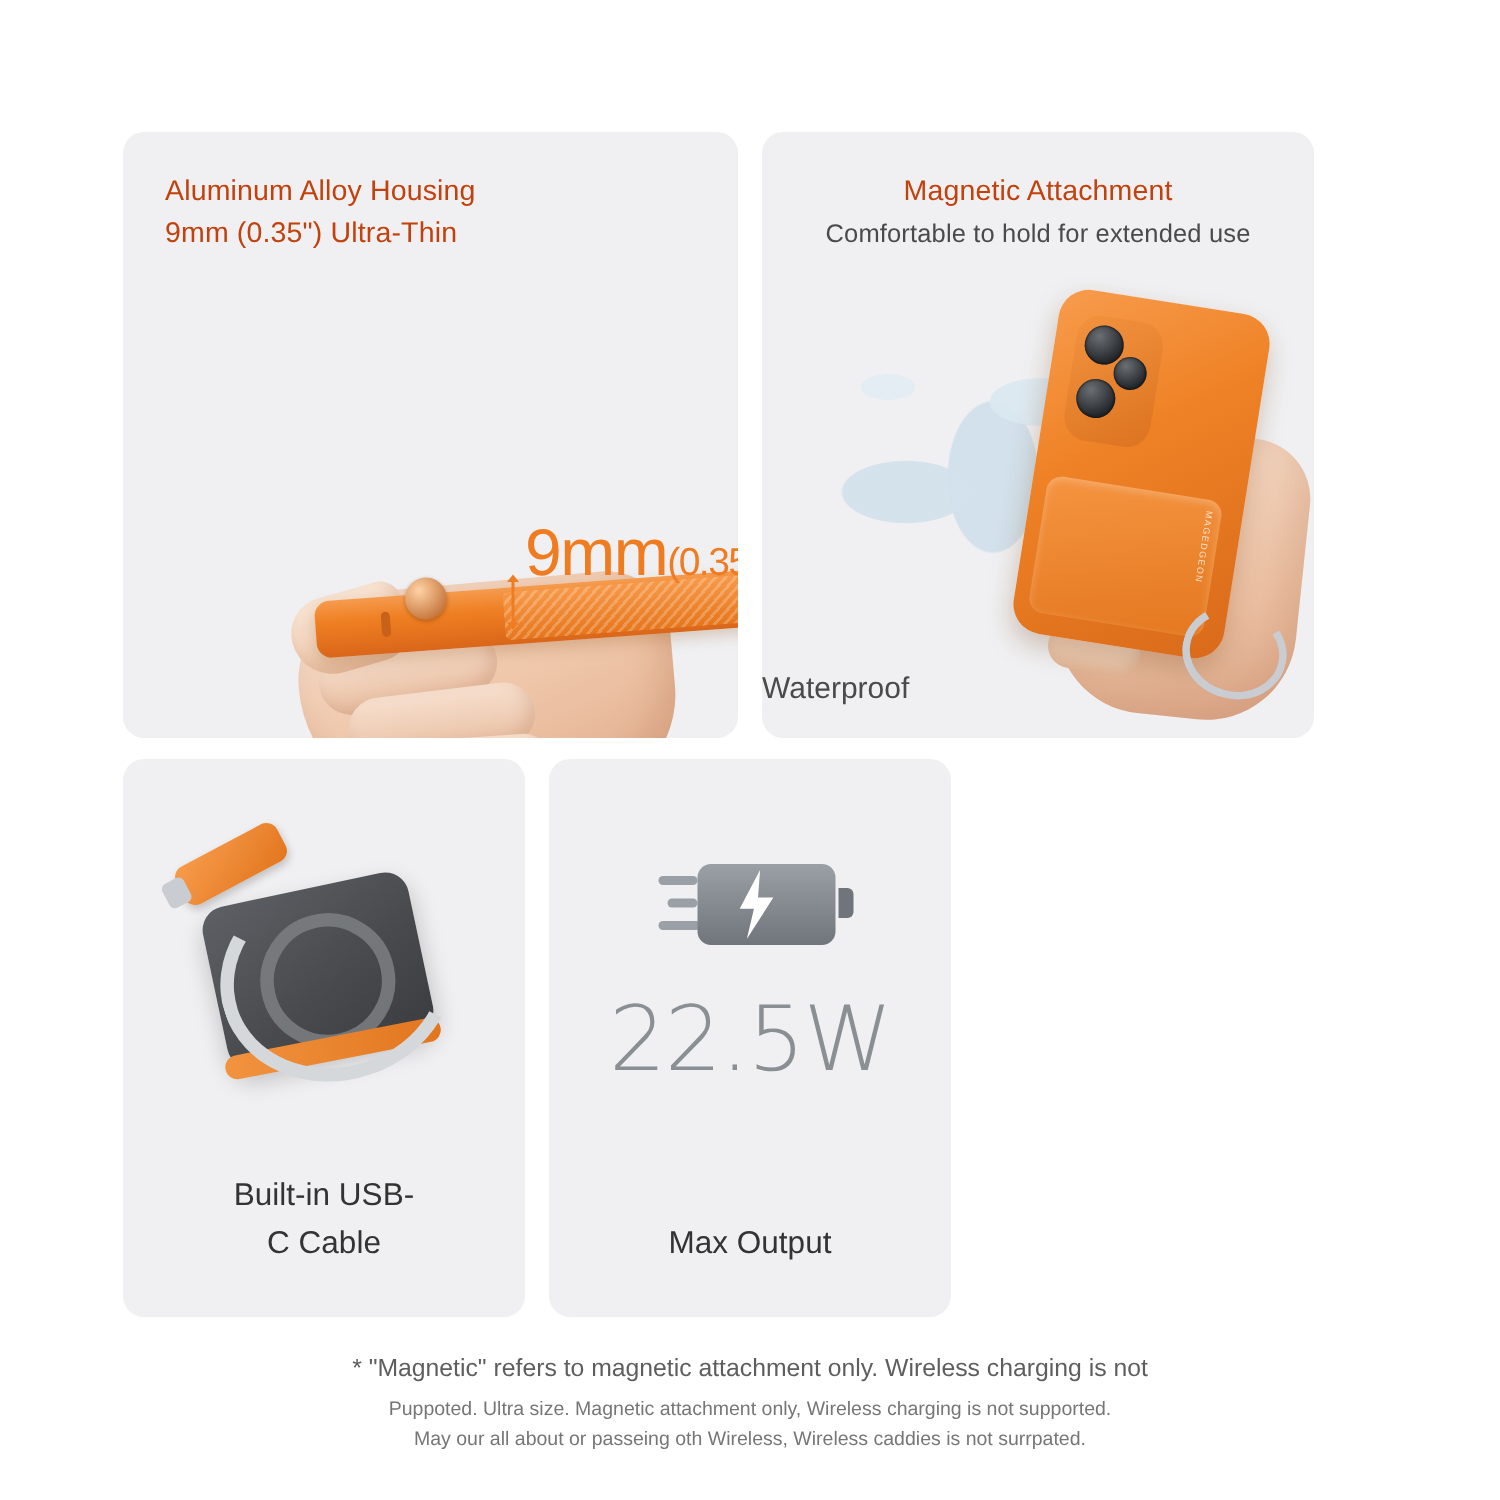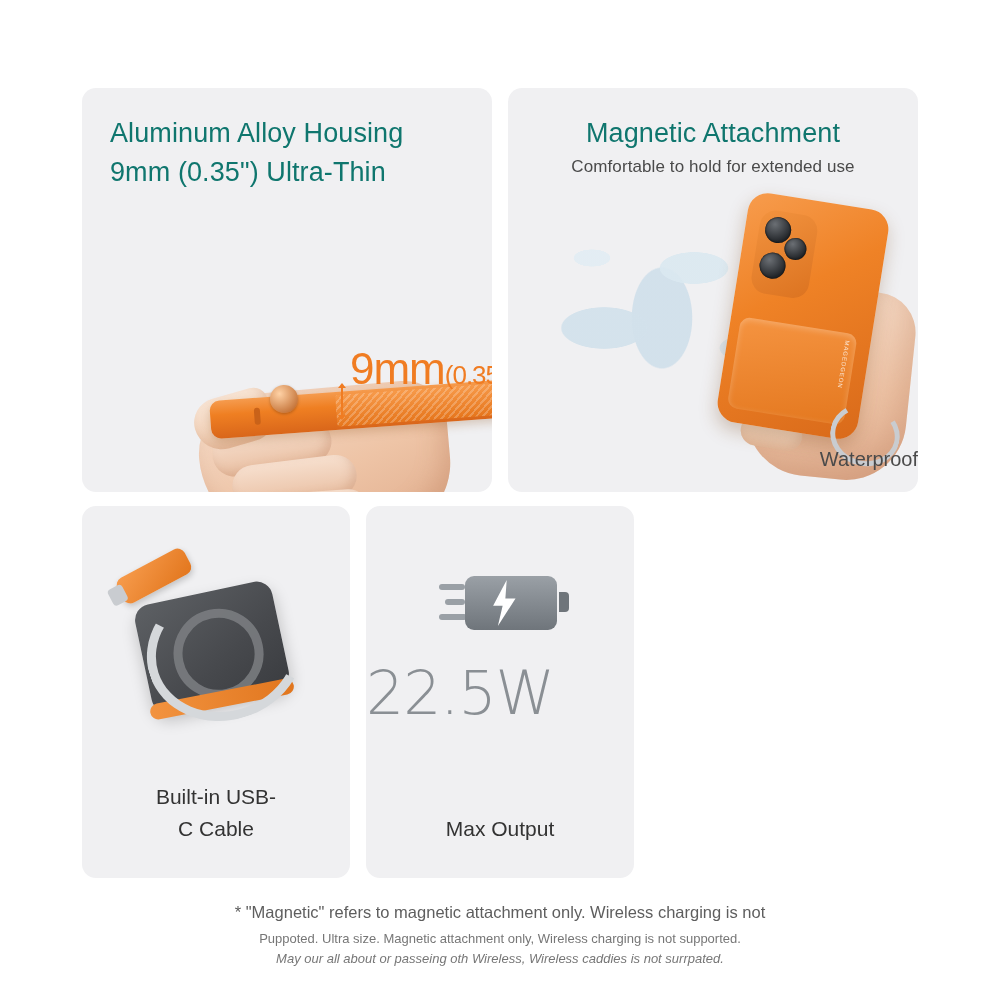--- a/index.html
+++ b/index.html
@@ -32,36 +32,36 @@
     display: flex;
     gap: 16px;
   }
   .card {
     background: #f0f0f2;
     border-radius: 14px;
     position: relative;
     overflow: hidden;
   }
   .card-thin { width: 410px; }
-  .card-mag  { width: 410px; }
+  .card-mag  { width: 368px; }
 
   .title-block {
     position: absolute;
     left: 0; right: 0;
     top: 26px;
     text-align: center;
     padding: 0 18px;
   }
   .title-left {
     text-align: left;
     padding-left: 28px;
   }
   .title-main {
-    font-size: 27px;
-    color: #0f766e;
+    font-size: 19px;
+    color: #c2410c;
     line-height: 1.45;
     letter-spacing: 0.1px;
   }
   .title-sub {
     font-size: 17px;
     color: #4a4a4a;
     margin-top: 4px;
     letter-spacing: 0.1px;
   }
 
@@ -192,21 +192,21 @@
     font-size: 58px;
     color: #7b7f83;
     letter-spacing: 2px;
     font-family: "DejaVu Sans", sans-serif;
     font-weight: 300;
   }
   .waterproof {
     position: absolute;
     left: 0; right: 0;
     top: 360px;
-    text-align: right;
+    text-align: left;
     font-size: 20px;
     color: #4a4a4a;
   }
   .hand2 {
     position: absolute;
     right: 8px;
     top: 200px;
     width: 160px;
     height: 190px;
     background: linear-gradient(160deg,#f7e0cf 0%,#ecc1a3 60%,#ddA empty 100%);
@@ -452,20 +452,21 @@
     background: #9aa0a6;
   }
   .speed-lines i:nth-child(1){ left: 0px;  top: 12px; width: 26px; }
   .speed-lines i:nth-child(2){ left: 6px;  top: 27px; width: 20px; }
   .speed-lines i:nth-child(3){ left: 0px;  top: 42px; width: 28px; }
 
   .watt {
     position: absolute;
     left: 0; right: 0;
     top: 152px;
+    text-align: center;
     font-size: 60px;
     color: #8a8f94;
     font-family: "DejaVu Sans", sans-serif;
     font-weight: 300;
     letter-spacing: -1px;
   }
 
   
   .footnote {
     position: absolute;
@@ -481,21 +482,20 @@
     line-height: 1.55;
     margin-top: 4px;
     color: #6b6b6b;
     opacity: .92;
   }
   .fn-3 {
     font-size: 13px;
     line-height: 1.55;
     color: #6b6b6b;
     opacity: .92;
-    font-style: italic;
   }
 </style>
 </head>
 <body>
 
 <div class="page">
 
   <div class="row-top">
 
     <div class="card card-thin">

